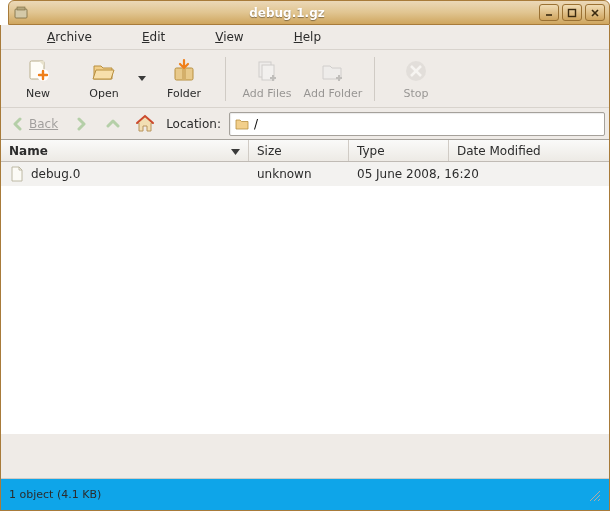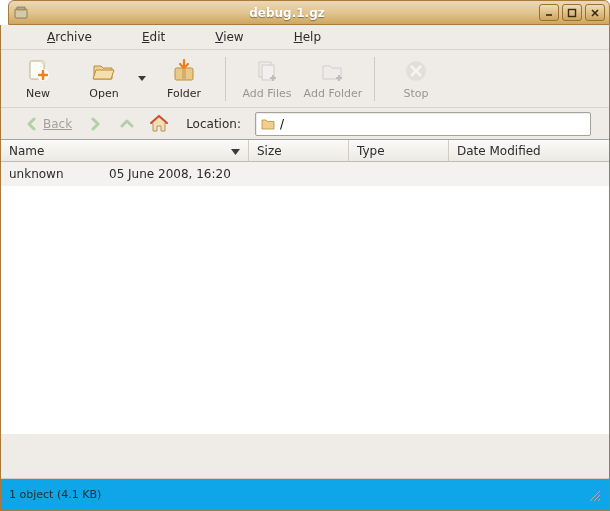--- a/index.html
+++ b/index.html
@@ -25,34 +25,34 @@
 .toolbar { height: 58px; display: flex; align-items: center; padding: 2px 6px; gap: 4px; background: #efebe7; border-bottom: 1px solid #d8d3cd; text-align: center; }
 .tool-btn { display: flex; flex-direction: column; align-items: center; justify-content: center; width: 62px; height: 52px; cursor: pointer; border-radius: 3px; }
 .tool-btn.disabled { opacity: 0.45; cursor: default; }
 .tool-btn .t-icon { width: 28px; height: 28px; display: flex; align-items: center; justify-content: center; }
 .tool-btn .t-label { font-size: 11px; color: #2c2c2c; margin-top: 2px; }
 .tool-sep { width: 1px; height: 44px; background: #d0cbc5; margin: 0 6px; }
 .tool-open-wrap { display: flex; align-items: center; }
 .tool-open-wrap .dropdown-arrow { width: 14px; height: 52px; display: flex; align-items: center; justify-content: center; cursor: pointer; }
 
 
-.locbar { height: 32px; display: flex; align-items: center; padding: 2px 18px; gap: 6px; background: #efebe7; border-bottom: 1px solid #a6a29c; }
+.locbar { height: 32px; display: flex; align-items: center; padding: 2px 4px; gap: 6px; background: #efebe7; border-bottom: 1px solid #a6a29c; }
 .nav-btn { display: flex; align-items: center; gap: 2px; padding: 2px 4px; opacity: 0.45; cursor: default; }
 .nav-btn .nav-label { font-size: 12px; text-decoration: underline; color: #444; }
 .nav-icon-btn { width: 26px; height: 26px; display: flex; align-items: center; justify-content: center; }
 .nav-icon-btn.disabled { opacity: 0.45; }
-.loc-label { font-size: 12px; color: #2c2c2c; margin: 0 8px; }
+.loc-label { font-size: 12px; color: #2c2c2c; margin: 0 2px; }
 .loc-input-wrap { flex: 1; height: 24px; background: #fff; border: 1px solid #a5a19b; border-radius: 2px; display: flex; align-items: center; padding: 0 4px; gap: 4px; box-shadow: inset 1px 1px 1px rgba(0,0,0,0.08); }
 .loc-input-wrap .folder-icon { width: 16px; height: 16px; }
 .loc-input { border: none; outline: none; font-size: 12px; flex: 1; background: transparent; }
 
 
 .col-headers { height: 22px; display: flex; background: linear-gradient(to bottom, #fafaf9, #edeae5); border-bottom: 1px solid #c0bbb5; }
 .col-h { display: flex; align-items: center; padding: 0 8px; font-size: 12px; color: #2c2c2c; border-right: 1px solid #d0cbc5; position: relative; cursor: pointer; }
-.col-h.name { width: 248px; }
+.col-h.name { width: 248px; font-weight: bold; }
 .col-h.size { width: 100px; }
 .col-h.type { width: 100px; }
 .col-h.date { flex: 1; border-right: none; }
 .col-h .sort-arrow { margin-left: auto; }
 
 
 .filelist { flex: 1; background: #fff; overflow-y: auto; position: relative; }
 .file-row { height: 24px; display: flex; align-items: center; font-size: 12px; color: #2c2c2c; }
 .file-row:nth-child(odd) { background: #f3f2f0; }
 .file-row .cell { padding: 0 8px; overflow: hidden; white-space: nowrap; }
@@ -225,20 +225,27 @@
     <div class="col-h type">
         <span>Type</span>
       </div>
     <div class="col-h date">
         <span>Date Modified</span>
       </div>
   </div>
 
   <div class="filelist">
     <div class="file-row">
+      <div class="cell name">
+        <svg class="file-icon" viewBox="0 0 16 16">
+            <path d="M3 1 h7 l3 3 v11 h-10 z" fill="#fcfbf6" stroke="#b8b29c" stroke-width="0.9"></path>
+            <path d="M10 1 v3 h3" fill="none" stroke="#b8b29c" stroke-width="0.9"></path>
+          </svg>
+        <span>debug.0</span>
+      </div>
       <div class="cell type">unknown</div>
       <div class="cell date">05 June 2008, 16:20</div>
     </div>
     <svg class="cursor" width="16" height="20" viewBox="0 0 16 20">
         <path d="M1 1 l0 14 l3.5 -3 l2.5 5.5 l2.5 -1 l-2.5 -5.5 l4.5 0 z" fill="#fff" stroke="#000" stroke-width="1"></path>
       </svg>
   </div>
 
   <div class="statusbar">
     <span>1 object (4.1 KB)</span>

